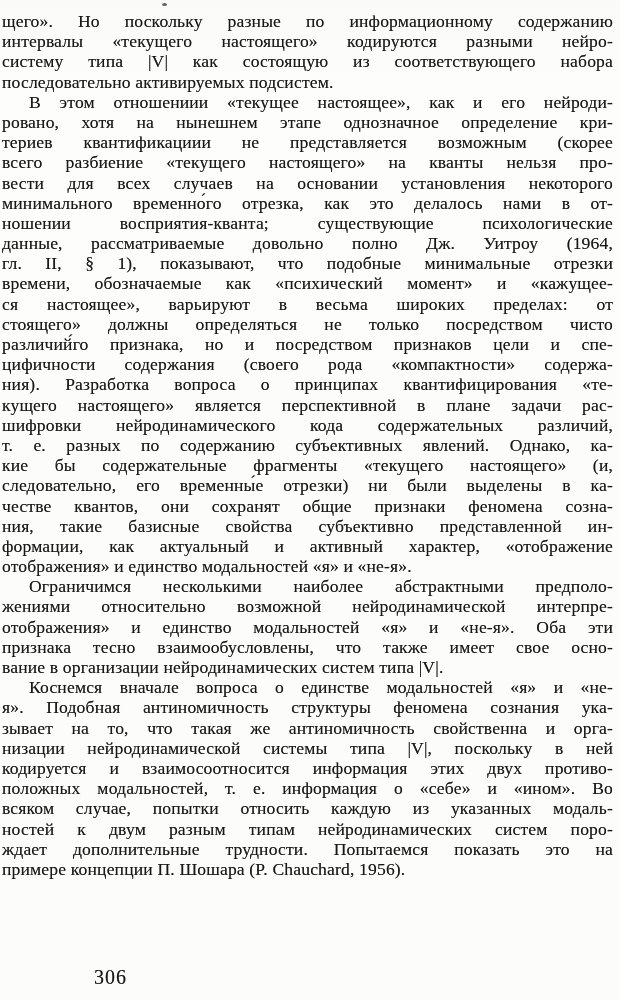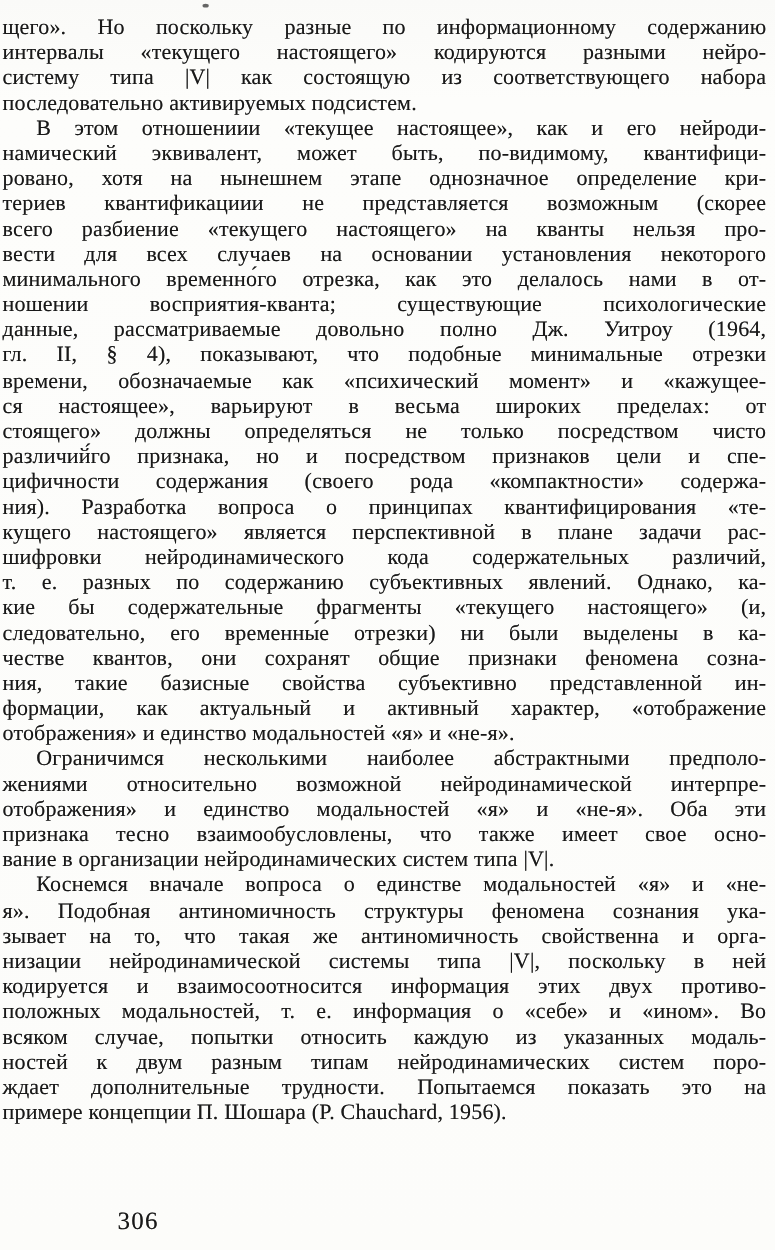--- a/index.html
+++ b/index.html
@@ -63,29 +63,28 @@
 <body>
 
 <div class="page">
   <div class="speck"></div>
   <div id="text-block">
       <div class="line">щего». Но поскольку разные по информационному содержанию</div>
       <div class="line">интервалы «текущего настоящего» кодируются разными нейро-</div>
       <div class="line">систему типа |V| как состоящую из соответствующего набора</div>
       <div class="line para-end">последовательно активируемых подсистем.</div>
       <div class="line indent">В этом отношениии «текущее настоящее», как и его нейроди-</div>
-      <div class="line">намический эквивалент, может быть, по-видимому, квантифици-</div>
       <div class="line">ровано, хотя на нынешнем этапе однозначное определение кри-</div>
       <div class="line">териев квантификациии не представляется возможным (скорее</div>
       <div class="line">всего разбиение «текущего настоящего» на кванты нельзя про-</div>
       <div class="line">вести для всех случаев на основании установления некоторого</div>
       <div class="line">минимального временно́го отрезка, как это делалось нами в от-</div>
       <div class="line">ношении восприятия-кванта; существующие психологические</div>
       <div class="line">данные, рассматриваемые довольно полно Дж. Уитроу (1964,</div>
-      <div class="line">гл. II, § 4), показывают, что подобные минимальные отрезки</div>
+      <div class="line">гл. II, § 1), показывают, что подобные минимальные отрезки</div>
       <div class="line">времени, обозначаемые как «психический момент» и «кажущее-</div>
       <div class="line">ся настоящее», варьируют в весьма широких пределах: от</div>
       <div class="line">стоящего» должны определяться не только посредством чисто</div>
       <div class="line">различий́го признака, но и посредством признаков цели и спе-</div>
       <div class="line">цифичности содержания (своего рода «компактности» содержа-</div>
       <div class="line">ния). Разработка вопроса о принципах квантифицирования «те-</div>
       <div class="line">кущего настоящего» является перспективной в плане задачи рас-</div>
       <div class="line">шифровки нейродинамического кода содержательных различий,</div>
       <div class="line">т. е. разных по содержанию субъективных явлений. Однако, ка-</div>
       <div class="line">кие бы содержательные фрагменты «текущего настоящего» (и,</div>

